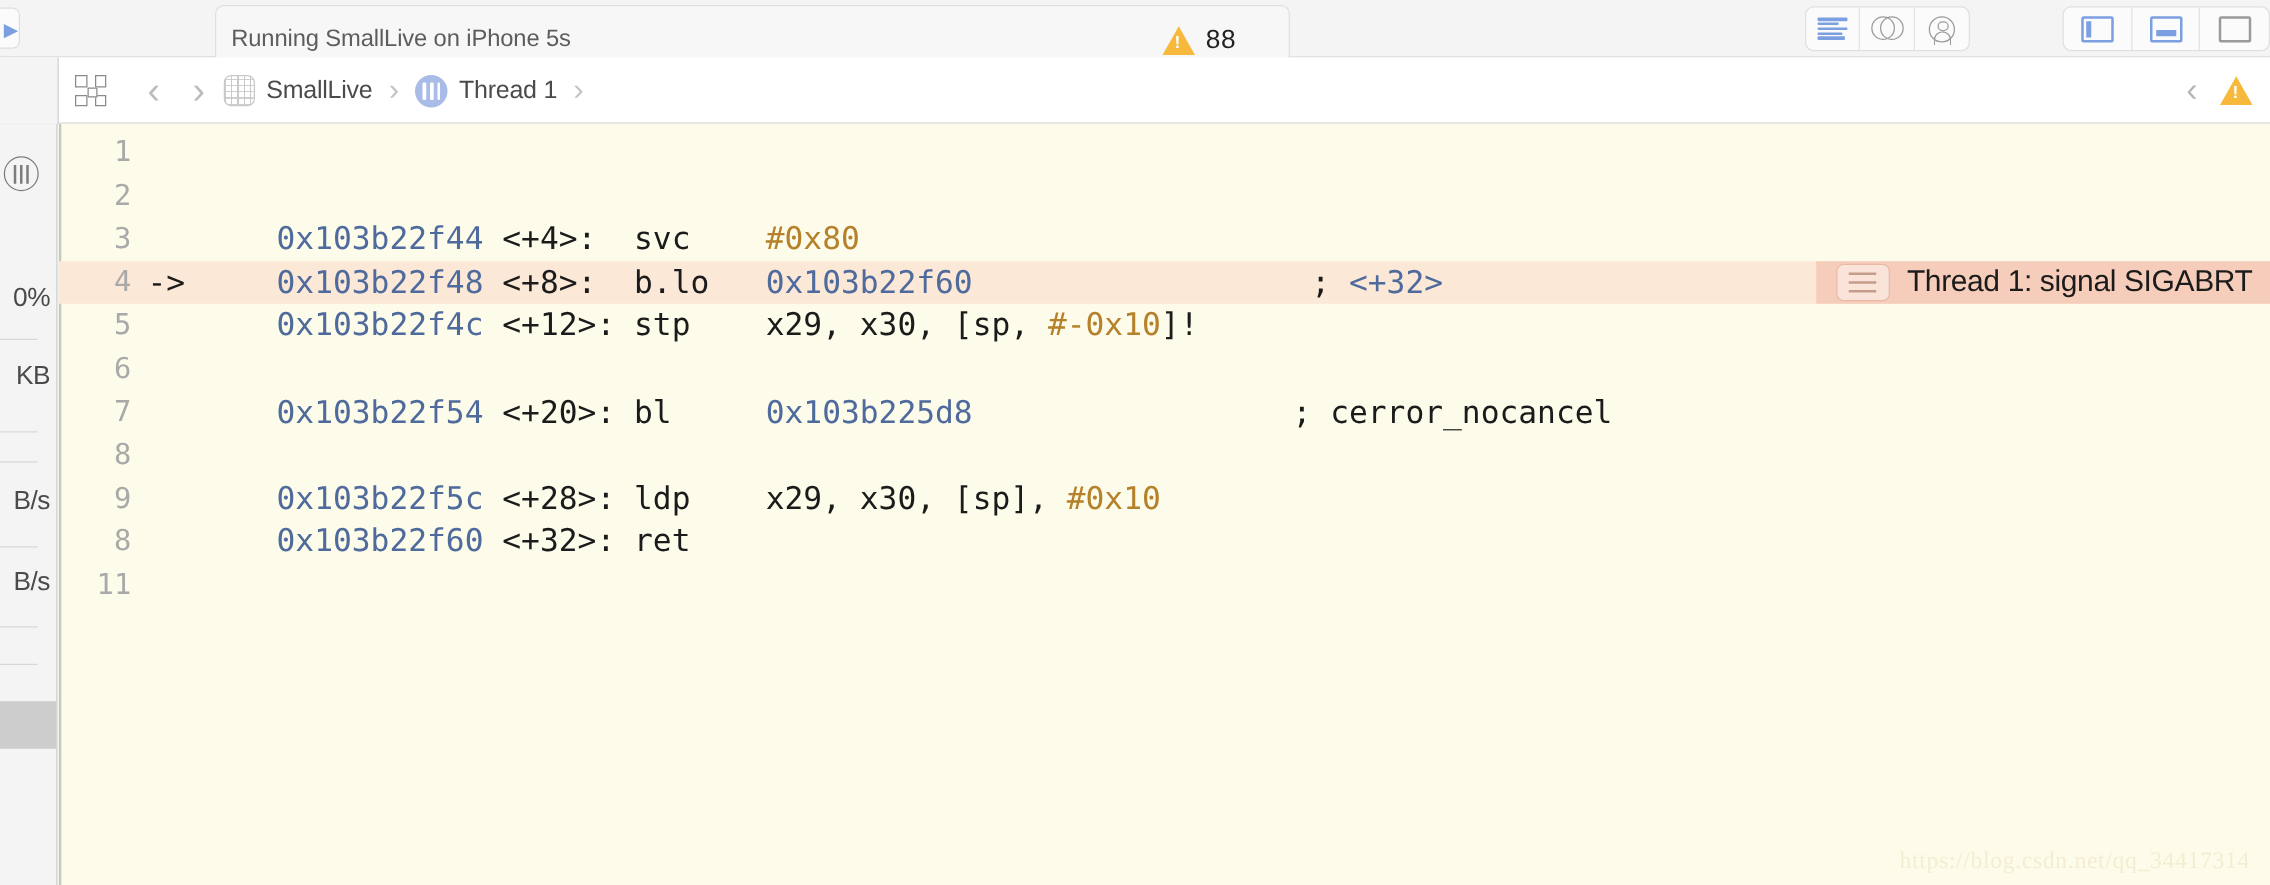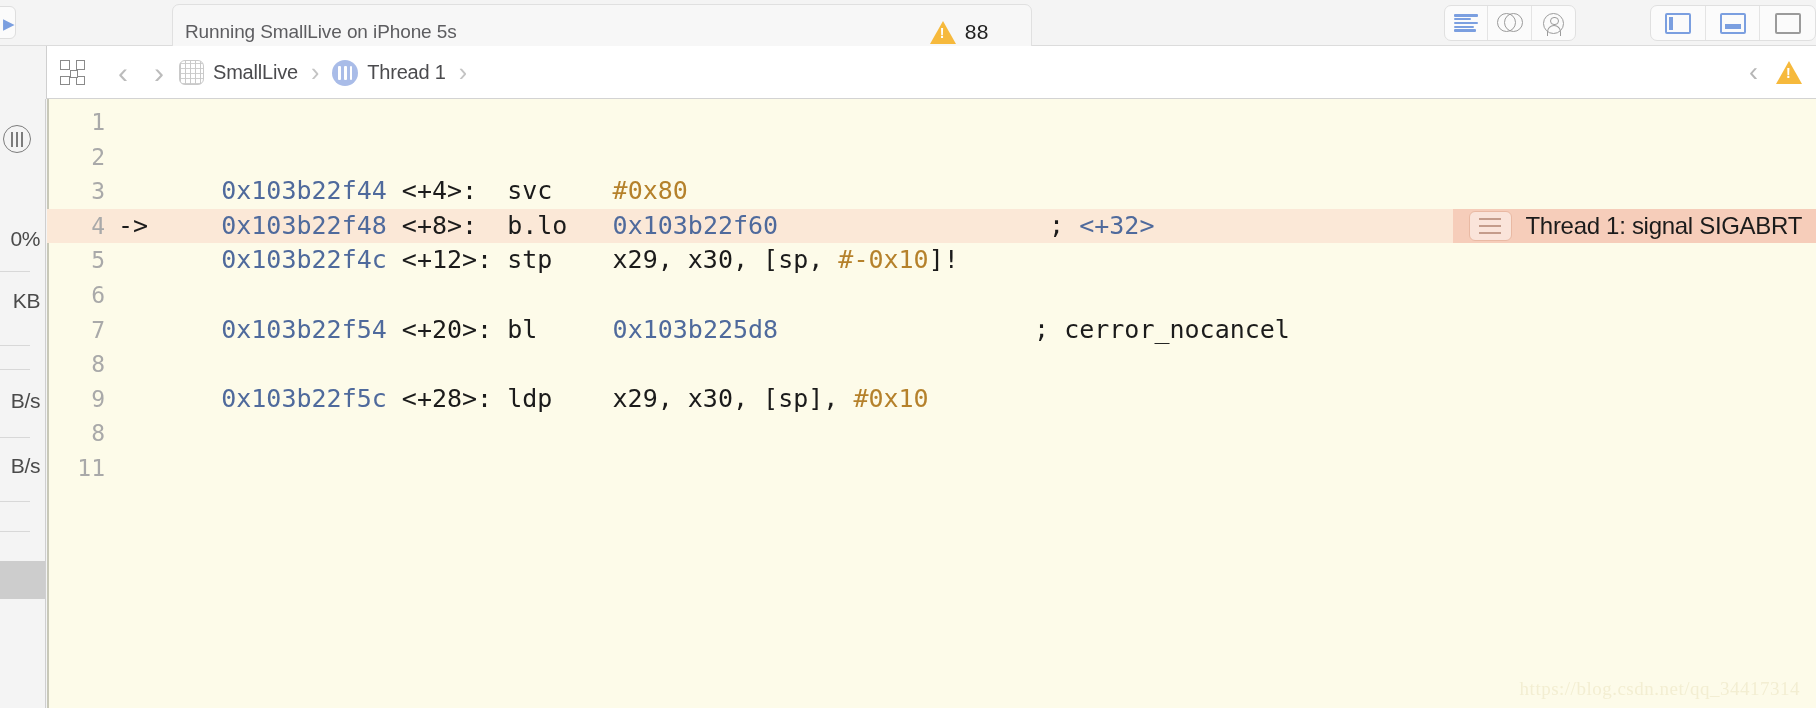--- a/index.html
+++ b/index.html
@@ -566,19 +566,19 @@
     <div class="code" id="code-lines">
         <div class="line"><span class="ln">1</span><span class="pc"></span></div>
         <div class="line"><span class="ln">2</span><span class="pc"></span></div>
         <div class="line"><span class="ln">3</span><span class="pc"></span><span class="code-text"><span class="t-plain">    </span><span class="t-addr">0x103b22f44</span><span class="t-plain"> &lt;+4&gt;:  svc    </span><span class="t-imm">#0x80</span></span></div>
         <div class="line current"><span class="ln">4</span><span class="pc">-&gt;</span><span class="code-text"><span class="t-plain">    </span><span class="t-addr">0x103b22f48</span><span class="t-plain"> &lt;+8&gt;:  b.lo   </span><span class="t-addr">0x103b22f60</span><span class="t-plain">                  ; </span><span class="t-addr">&lt;+32&gt;</span></span><span class="issue-badge"><span class="issue-toggle"><i></i><i></i><i></i></span><span class="issue-text">Thread 1: signal SIGABRT</span></span></div>
         <div class="line"><span class="ln">5</span><span class="pc"></span><span class="code-text"><span class="t-plain">    </span><span class="t-addr">0x103b22f4c</span><span class="t-plain"> &lt;+12&gt;: stp    x29, x30, [sp, </span><span class="t-imm">#-0x10</span><span class="t-plain">]!</span></span></div>
         <div class="line"><span class="ln">6</span><span class="pc"></span></div>
         <div class="line"><span class="ln">7</span><span class="pc"></span><span class="code-text"><span class="t-plain">    </span><span class="t-addr">0x103b22f54</span><span class="t-plain"> &lt;+20&gt;: bl     </span><span class="t-addr">0x103b225d8</span><span class="t-plain">                 ; cerror_nocancel</span></span></div>
         <div class="line"><span class="ln">8</span><span class="pc"></span></div>
         <div class="line"><span class="ln">9</span><span class="pc"></span><span class="code-text"><span class="t-plain">    </span><span class="t-addr">0x103b22f5c</span><span class="t-plain"> &lt;+28&gt;: ldp    x29, x30, [sp], </span><span class="t-imm">#0x10</span></span></div>
-        <div class="line"><span class="ln">8</span><span class="pc"></span></div>
+        <div class="line"><span class="ln">8</span><span class="pc"></span><span class="code-text"><span class="t-plain">    </span><span class="t-addr">0x103b22f60</span><span class="t-plain"> &lt;+32&gt;: ret</span></span></div>
         <div class="line"><span class="ln">11</span><span class="pc"></span><span class="code-text"></span></div>
       </div>
     <div class="watermark">https://blog.csdn.net/qq_34417314</div>
   </div>
 
 </div>
 
 </body></html>

